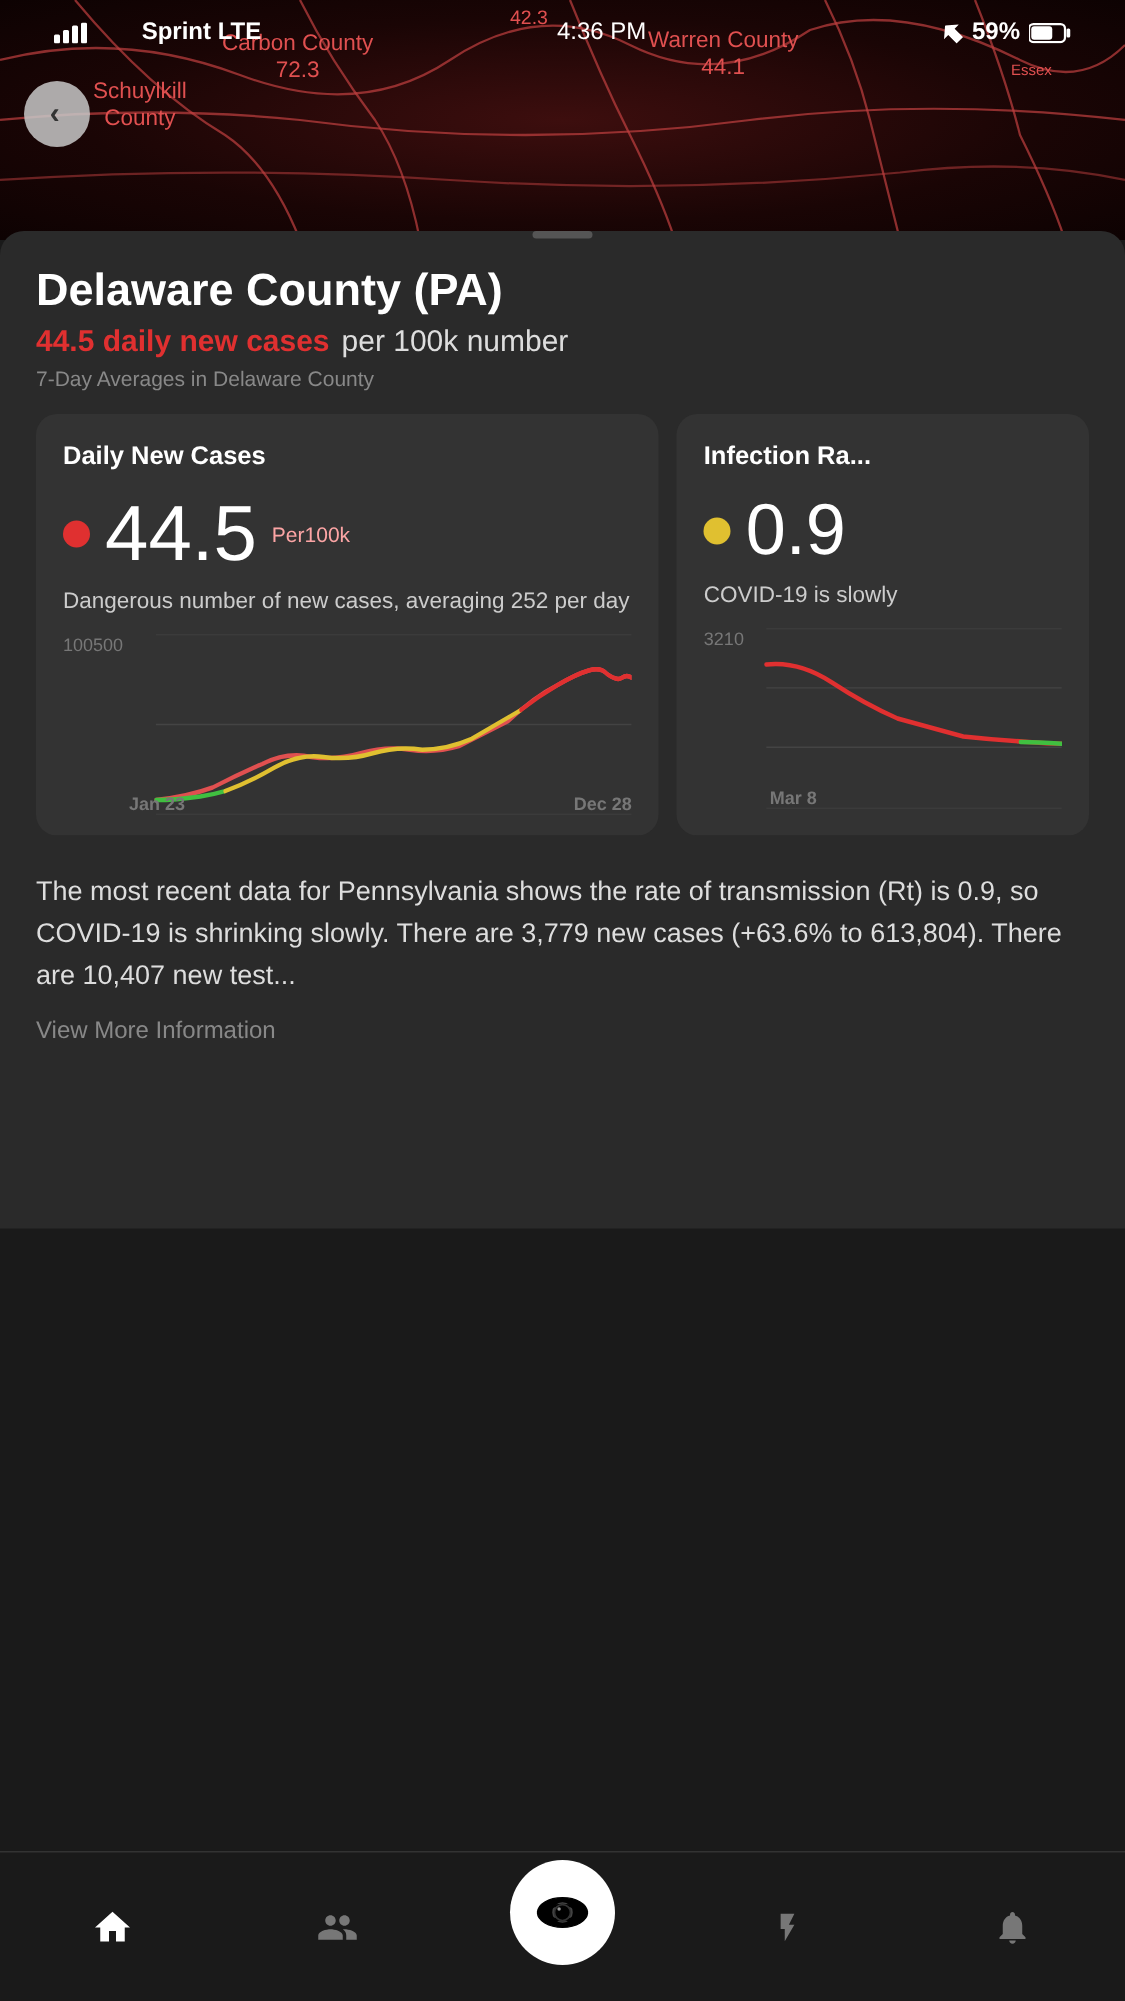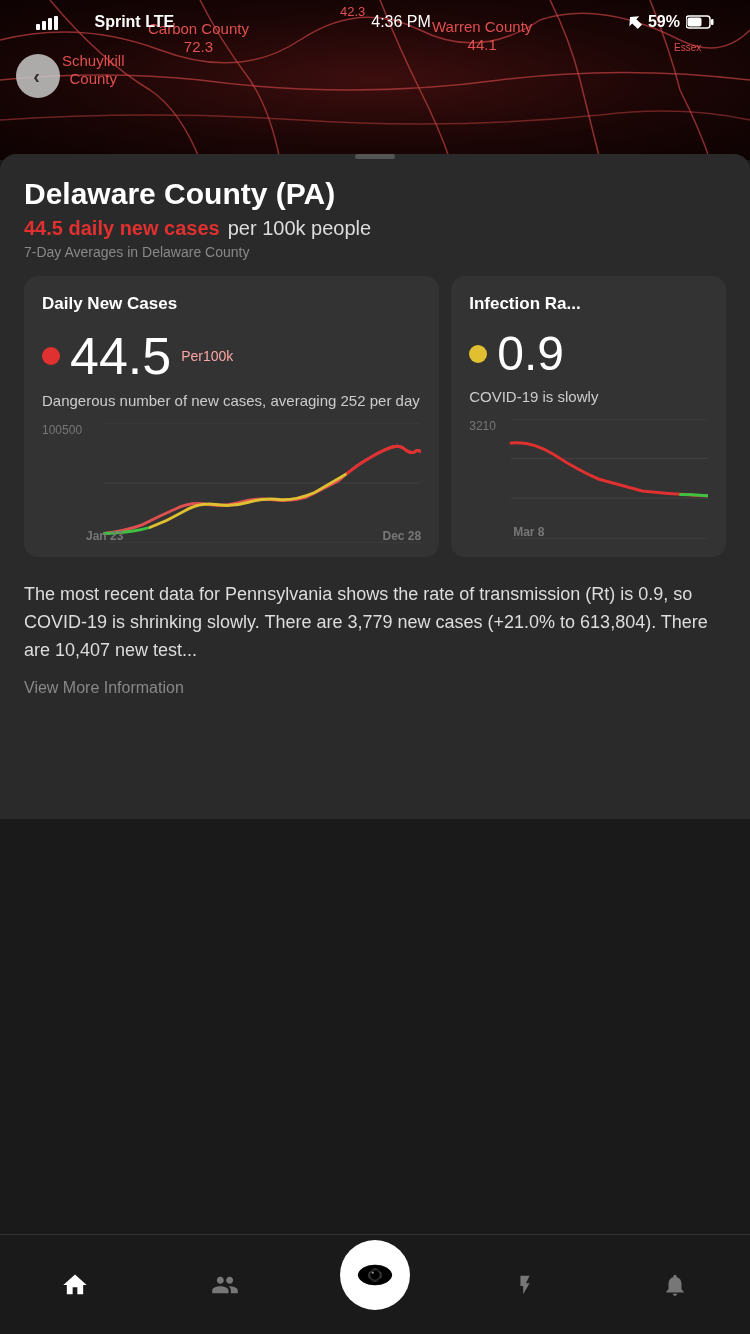--- a/index.html
+++ b/index.html
@@ -312,21 +312,21 @@
 <div class="sheet">
   <div class="sheet-handle"></div>
 
   <div class="county-title">Delaware County (PA)</div>
 
   <div class="daily-cases-headline">
     <span class="daily-cases-text">
       <span>44.5</span>
       <span> </span><span>daily new cases</span>
     </span>
-    <span class="daily-cases-suffix">per 100k people</span>
+    <span class="daily-cases-suffix">per 100k number</span>
   </div>
 
   <div class="seven-day-label">7-Day Averages in Delaware County</div>
 
   <div class="cards-row">
 
     <div class="card">
       <div class="card-title">Daily New Cases</div>
       <div class="card-value-row">
         <div class="dot dot-red"></div>
@@ -392,21 +392,21 @@
         </svg>
         <div class="chart-x-labels">
           <span class="chart-x-label">Mar 8</span>
         </div>
       </div>
     </div>
 
   </div>
 
   <div class="description-section">
-    <p class="description-text">The most recent data for Pennsylvania shows the rate of transmission (Rt) is 0.9, so COVID-19 is shrinking slowly. There are 3,779 new cases (+21.0% to 613,804). There are 10,407 new test...</p>
+    <p class="description-text">The most recent data for Pennsylvania shows the rate of transmission (Rt) is 0.9, so COVID-19 is shrinking slowly. There are 3,779 new cases (+63.6% to 613,804). There are 10,407 new test...</p>
     <span class="view-more">View More Information</span>
   </div>
 </div>
 
 <div class="bottom-nav">
   <div class="nav-item">
     <svg width="28" height="28" viewBox="0 0 24 24" fill="white">
       <path d="M10 20v-6h4v6h5v-8h3L12 3 2 12h3v8z"></path>
     </svg>
   </div>

